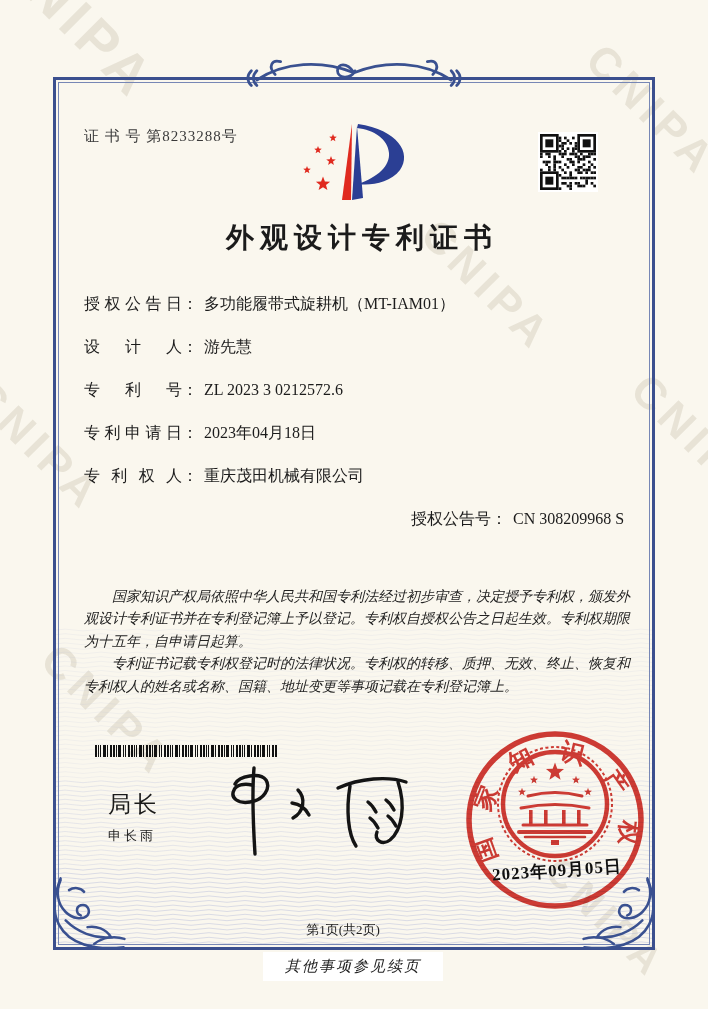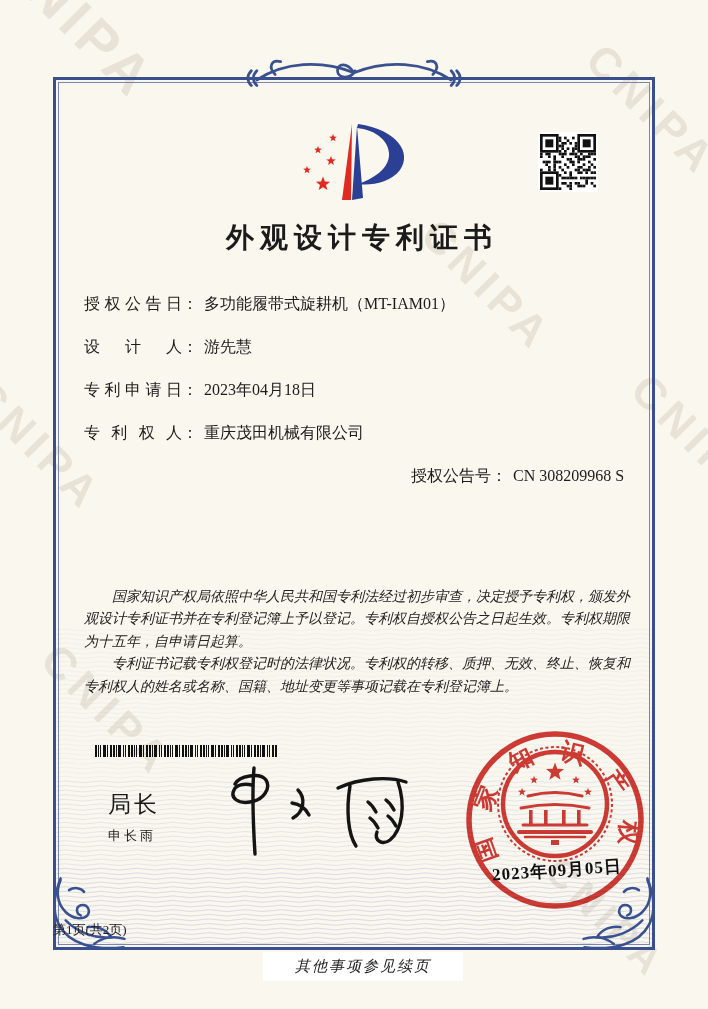--- a/index.html
+++ b/index.html
@@ -41,22 +41,22 @@
             font-size:23px; color:#1a1a1a; letter-spacing:3px;}
   .sig-name{position:absolute; left:108px; top:827px; font-family:"Liberation Sans", sans-serif;
             font-size:13px; color:#1a1a1a; letter-spacing:3px;}
   .sig-hand{position:absolute; left:192px; top:758px;}
   
   .seal{position:absolute; left:462px; top:727px; mix-blend-mode:multiply; opacity:.93;}
   .sealtext{font-family:"Liberation Serif", serif; font-weight:bold; font-size:24px; fill:#cf2e27;}
   .seal-date{position:absolute; left:468px; top:859px; width:178px; text-align:center;
              font-size:17px; font-weight:bold; color:#101010; letter-spacing:1px; transform:rotate(-4deg);}
   
-  .page-num{position:absolute; left:53px; top:921px; width:580px; text-align:left; font-size:13px; color:#222;font-family:Liberation Serif, serif;}
-  .footer-note{position:absolute; left:263px; top:952px; width:156px; padding:5px 22px; background:#ffffff;
+  .page-num{position:absolute; left:53px; top:921px; width:580px; text-align:center; font-size:13px; color:#222;font-family:Liberation Serif, serif;}
+  .footer-note{position:absolute; left:263px; top:952px; width:156px; padding:5px 12px; background:#ffffff;
                text-align:center; font-size:15px; color:#222; font-style:italic; letter-spacing:2px;}
 </style>
 </head>
 <body>
 
 <div class="page">
 
   <div id="wm-layer">
       <span class="wm" style="left: -25px; top: -15px; font-size: 56px;">CNIPA</span>
       <span class="wm" style="left: 570px; top: 85px; font-size: 44px;">CNIPA</span>
@@ -165,20 +165,21 @@
   <svg class="orn" style="left:568px;top:870px;transform:scaleX(-1);" width="100" height="84" viewBox="0 0 110 100">
     <g stroke="#3a5190" fill="none" stroke-width="3" stroke-linecap="round">
       <path d="M95,92 C60,96 30,88 18,65 C10,50 12,30 20,10"></path>
       <path d="M20,12 C14,26 16,40 26,50 C34,58 46,60 52,54 C56,48 52,40 44,42 C38,44 38,52 44,54"></path>
       <path d="M26,60 C40,74 60,82 80,80 C74,70 62,66 52,68"></path>
       <path d="M60,88 C70,80 84,78 96,82"></path>
       <path d="M30,24 C36,20 44,21 48,26"></path>
     </g>
   </svg>
 
+  <div class="certno">证 书 号 第8233288号</div>
 
   <svg class="logo" width="120" height="100" viewBox="0 0 120 100">
     <path d="M64,14 C104,20 118,43 106,60 C96,73 76,76 64,74 C84,67 96,56 95,43 C94,29 80,20 63,18 Z" fill="#2b3f94"></path>
     <polygon points="58,14 48,90 57,90" fill="#e02a1f"></polygon>
     <polygon points="63,16 58,90 69,88" fill="#2b3f94"></polygon>
     <g id="logo-stars" fill="#e02a1f">
         <path d="M39.0,24.0L40.0,26.6L42.8,26.8L40.6,28.5L41.4,31.2L39.0,29.7L36.6,31.2L37.4,28.5L35.2,26.8L38.0,26.6Z"></path>
         <path d="M24.0,36.0L25.0,38.6L27.8,38.8L25.6,40.5L26.4,43.2L24.0,41.7L21.6,43.2L22.4,40.5L20.2,38.8L23.0,38.6Z"></path>
         <path d="M37.0,46.0L38.2,49.3L41.8,49.5L39.0,51.6L39.9,55.0L37.0,53.1L34.1,55.0L35.0,51.6L32.2,49.5L35.8,49.3Z"></path>
         <path d="M13.0,56.0L14.0,58.6L16.8,58.8L14.6,60.5L15.4,63.2L13.0,61.7L10.6,63.2L11.4,60.5L9.2,58.8L12.0,58.6Z"></path>
@@ -315,20 +316,21 @@
       <rect x="0" y="37.33333333333333" width="18.666666666666664" height="18.666666666666664" fill="#111"></rect>
       <rect x="2.6666666666666665" y="40" width="13.333333333333332" height="13.333333333333332" fill="#fff"></rect>
       <rect x="5.333333333333333" y="42.666666666666664" width="8" height="8" fill="#111"></rect>
     </svg>
 
   <h1 class="title">外观设计专利证书</h1>
 
   <div id="fields" class="fields">
       <div class="frow"><span class="pair"><span class="flabel">授权公告日</span><span class="fcolon">：</span><span class="fvalue">多功能履带式旋耕机（MT-IAM01）</span></span></div>
       <div class="frow"><span class="pair"><span class="flabel">设计人</span><span class="fcolon">：</span><span class="fvalue">游先慧</span></span></div>
+      <div class="frow"><span class="pair"><span class="flabel">专利号</span><span class="fcolon">：</span><span class="fvalue">ZL 2023 3 0212572.6</span></span></div>
       <div class="frow"><span class="pair"><span class="flabel">专利申请日</span><span class="fcolon">：</span><span class="fvalue">2023年04月18日</span></span></div>
       <div class="frow"><span class="pair"><span class="flabel">专利权人</span><span class="fcolon">：</span><span class="fvalue">重庆茂田机械有限公司</span></span></div>
       <div class="frow"><span class="pair pair2"><span class="flabel2">授权公告号</span><span class="fcolon">：</span><span class="fvalue">CN 308209968 S</span></span></div>
     </div>
 
   <div class="paras">
     <p>国家知识产权局依照中华人民共和国专利法经过初步审查，决定授予专利权，颁发外观设计专利证书并在专利登记簿上予以登记。专利权自授权公告之日起生效。专利权期限为十五年，自申请日起算。</p>
     <p>专利证书记载专利权登记时的法律状况。专利权的转移、质押、无效、终止、恢复和专利权人的姓名或名称、国籍、地址变更等事项记载在专利登记簿上。</p>
   </div>
 

